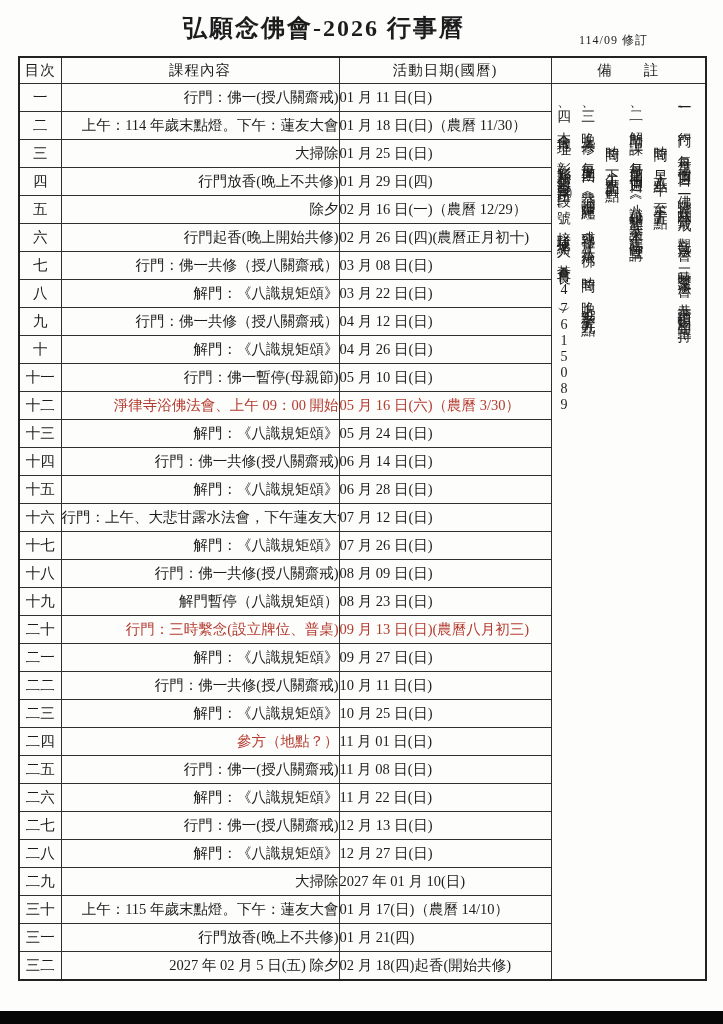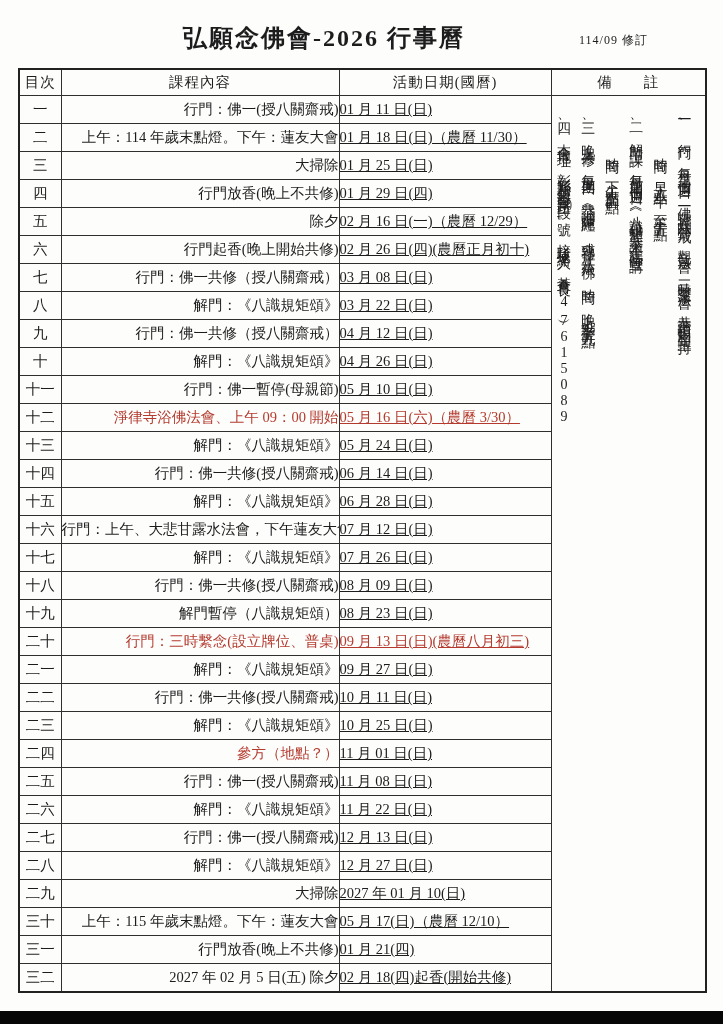--- a/index.html
+++ b/index.html
@@ -3,38 +3,38 @@
 <meta charset="utf-8">
 <style>
   html,body{margin:0;padding:0;}
   body{
     width:723px;height:1024px;position:relative;background:#fdfdfc;
     font-family:"Liberation Serif","DejaVu Serif",serif;color:#1c1c1c;
     overflow:hidden;
   }
   .page{position:absolute;inset:0;}
   .title{
-    position:absolute;top:22px;left:18px;width:612px;text-align:center;
+    position:absolute;top:12px;left:18px;width:612px;text-align:center;
     font-size:24px;font-weight:bold;letter-spacing:2px;white-space:nowrap;
   }
   .revision{position:absolute;top:32px;left:579px;font-size:12px;letter-spacing:1px;}
   table.cal{
-    position:absolute;left:18px;top:68px;width:687px;
+    position:absolute;left:18px;top:56px;width:687px;
     border-collapse:collapse;table-layout:fixed;
   }
   table.cal th,table.cal td{
     border:1px solid #2f2f2f;font-size:14.5px;font-weight:normal;
     padding:0;vertical-align:middle;white-space:nowrap;overflow:hidden;
   }
   table.cal{border:2px solid #222;}
   thead th{height:25px;text-align:center;letter-spacing:1px;}
   tbody td{height:27px;}
   .c-index{text-align:center;}
   .c-content{text-align:right;padding-left:9px;}
-  .c-date{text-align:left;padding-left:11px;text-decoration:underline;}
+  .c-date{text-align:left;padding-left:11px;}
   .red{color:#b43a2e;margin-top:28px;}
   .remarks-td{vertical-align:top;}
   .vtext{
     writing-mode:vertical-rl;text-orientation:mixed;
     height:870px;padding:7px 7px 0 0;
     font-size:14px;letter-spacing:3.2px;line-height:1.72;
     white-space:normal;
   }
   .vcol{white-space:normal;}
   .vsub{text-indent:35px;}
@@ -218,21 +218,21 @@
           <td class="c-date">12 月 27 日(日)</td>
         </tr>
         <tr>
           <td class="c-index">二九</td>
           <td class="c-content">大掃除</td>
           <td class="c-date">2027 年 01 月 10(日)</td>
         </tr>
         <tr>
           <td class="c-index">三十</td>
           <td class="c-content">上午：115 年歲末點燈。下午：蓮友大會</td>
-          <td class="c-date">05 月 17(日)（農曆 12/10）</td>
+          <td class="c-date">01 月 17(日)（農曆 14/10）</td>
         </tr>
         <tr>
           <td class="c-index">三一</td>
           <td class="c-content">行門放香(晚上不共修)</td>
           <td class="c-date">01 月 21(四)</td>
         </tr>
         <tr>
           <td class="c-index">三二</td>
           <td class="c-content">　2027 年 02 月 5 日(五) 除夕</td>
           <td class="c-date">02 月 18(四)起香(開始共修)</td>

